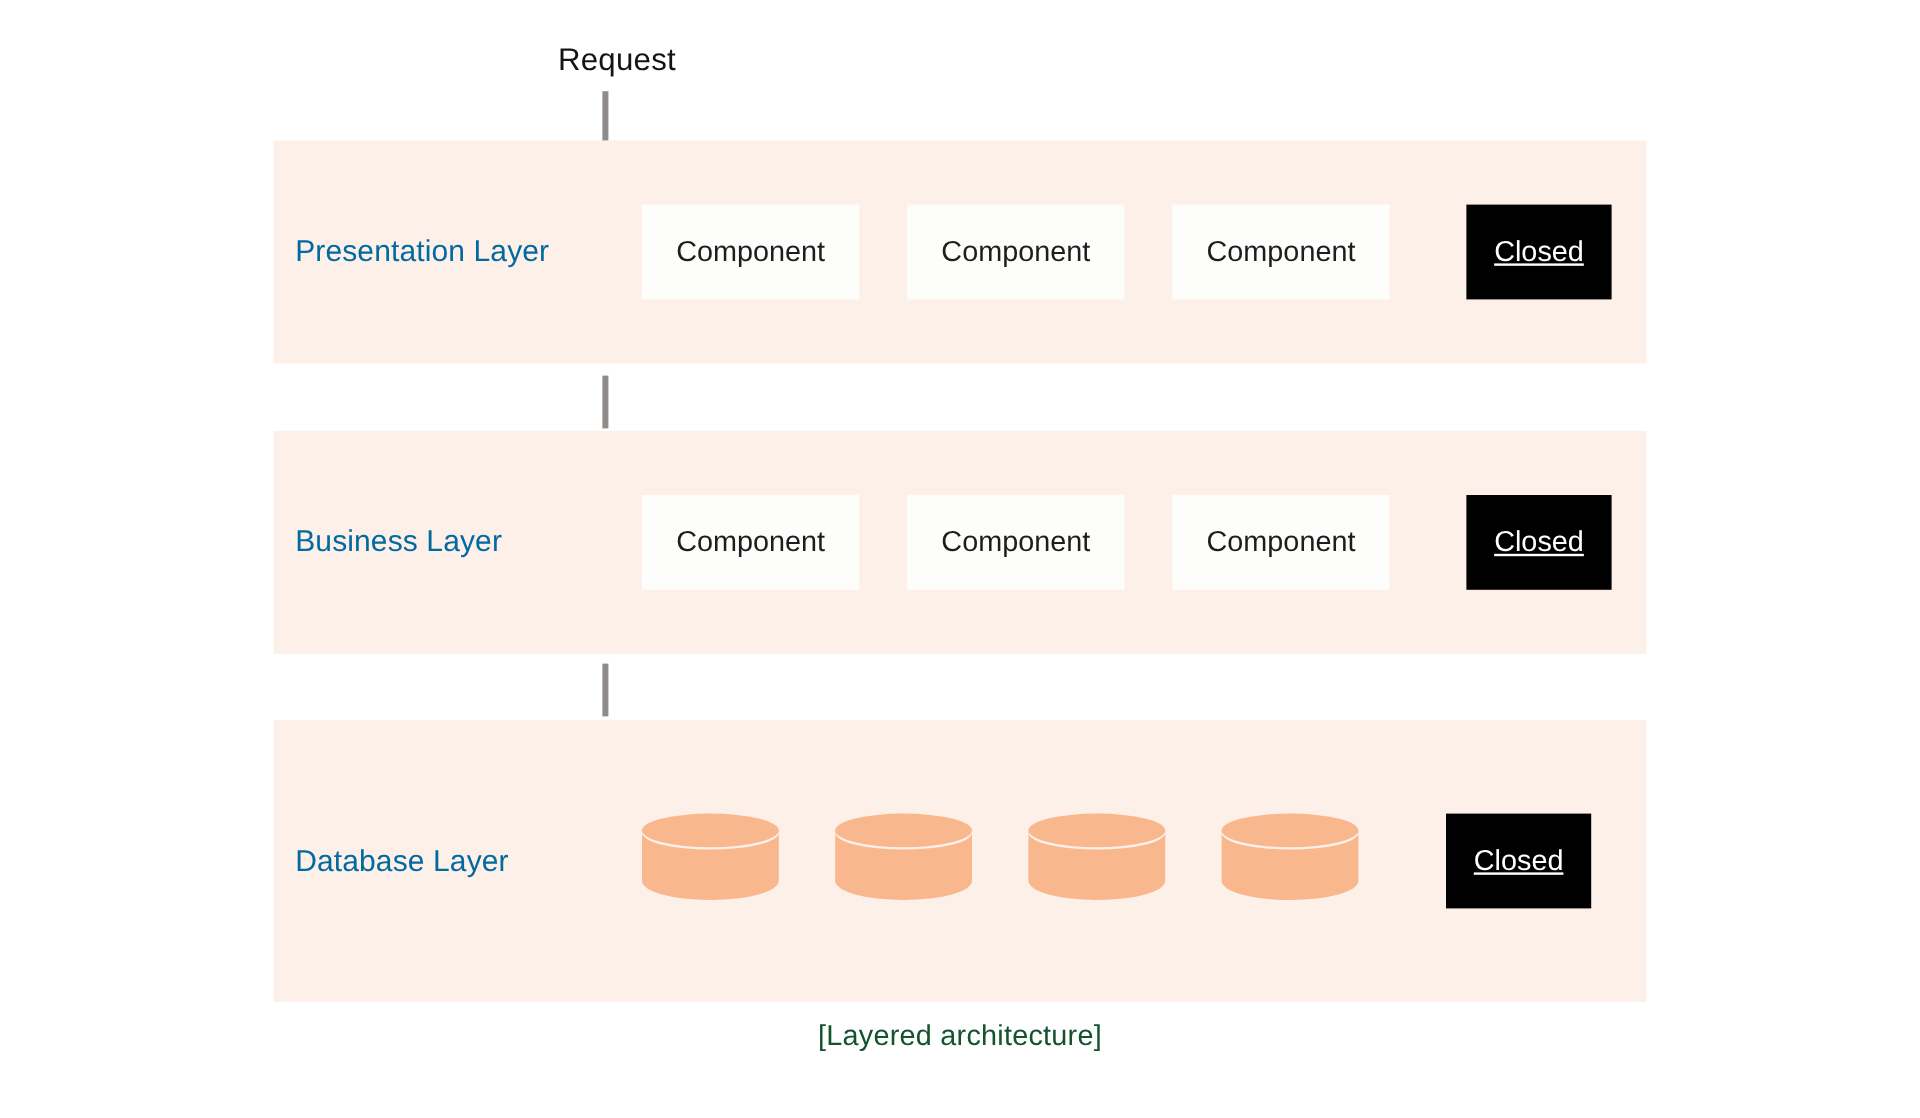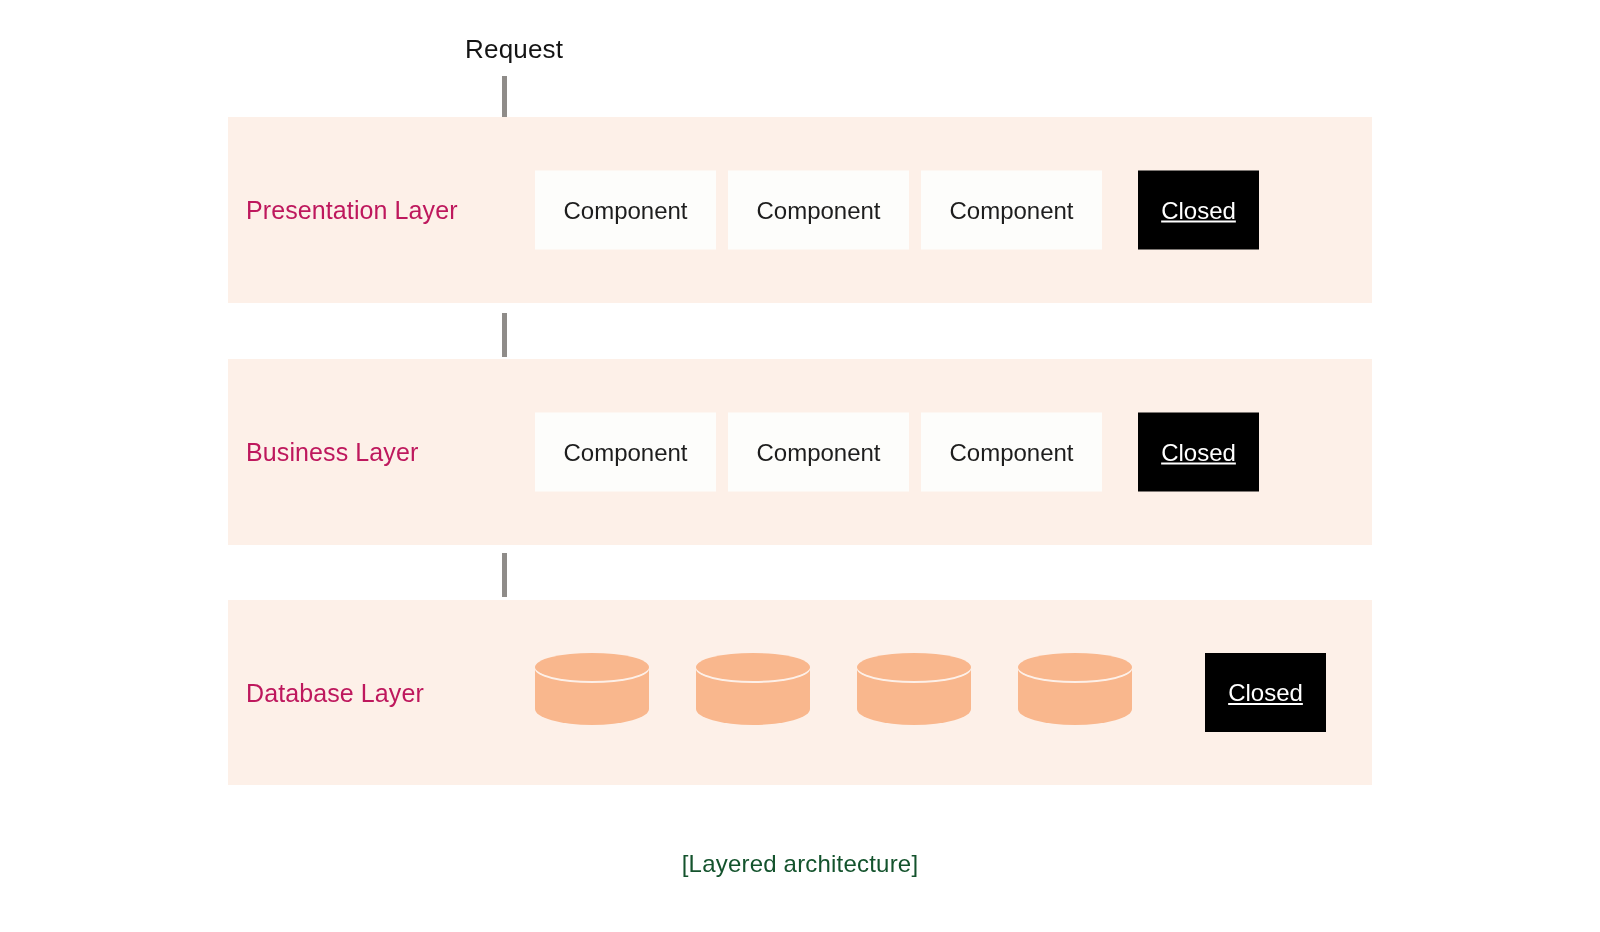--- a/index.html
+++ b/index.html
@@ -35,27 +35,27 @@
 
   
   .layer-band {
     position: absolute;
     left: 228px;
     width: 1144px;
     background: #fdf0e8;
   }
   #band-presentation { top: 117px;  height: 186px; }
   #band-business     { top: 359px;  height: 186px; }
-  #band-database     { top: 600px;  height: 185px; }
+  #band-database     { top: 600px;  height: 235px; }
 
   .layer-label {
     position: absolute;
     left: 18px;
     font-size: 25px;
-    color: #be185d;
+    color: #0369a1;
     white-space: nowrap;
     letter-spacing: 0.1px;
   }
   #band-presentation .layer-label,
   #band-business .layer-label,
   #band-database .layer-label {
     top: 50%;
     transform: translateY(-50%);
   }
 
@@ -70,21 +70,21 @@
   }
   .component-box {
     width: 181px;
     height: 79px;
     background: #fdfdfb;
     display: flex;
     align-items: center;
     justify-content: center;
     font-size: 24px;
     color: #1d1d1d;
-    margin-right: 12px;
+    margin-right: 40px;
     box-sizing: border-box;
   }
   .closed-box {
     width: 121px;
     height: 79px;
     background: #000000;
     display: flex;
     align-items: center;
     justify-content: center;
     font-size: 24px;

